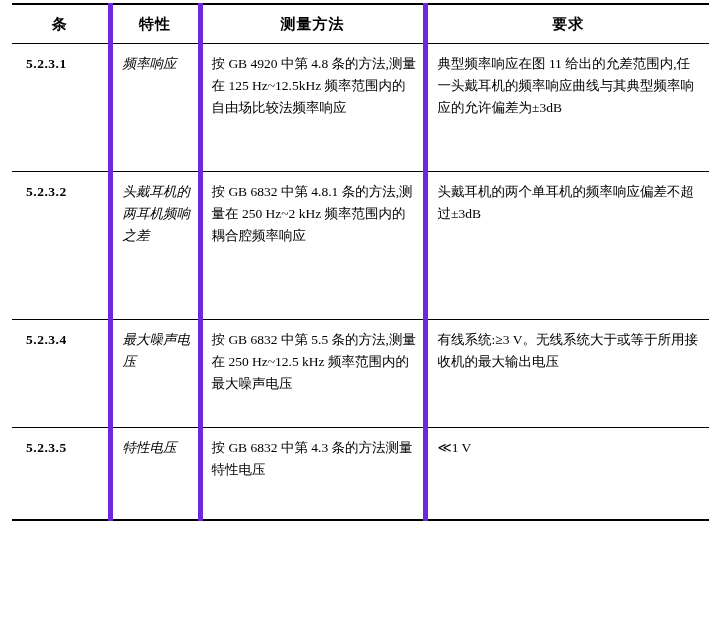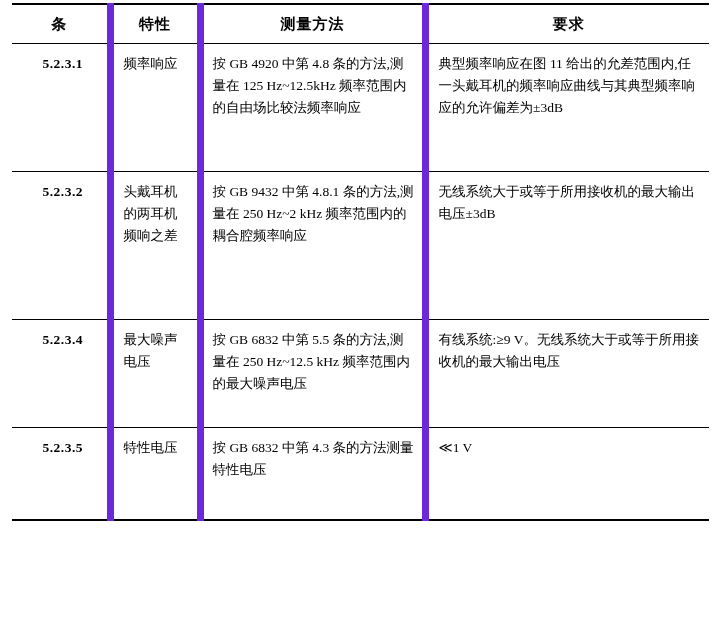--- a/index.html
+++ b/index.html
@@ -56,35 +56,36 @@
     font-size: 13.5px;
     line-height: 1.62;
   }
   table.spec-table tbody tr:last-child td {
     border-bottom: 2px solid #000;
   }
 
   
   table.spec-table th.v,
   table.spec-table td.v {
-    border-left: 7px solid #6d28d9;
+    border-left: 5px solid #6d28d9;
   }
 
   .cell-clause {
     font-weight: bold;
     font-size: 14px;
-    text-align: center;
+    text-align: left;
     padding-left: 14px !important;
     letter-spacing: 0.5px;
     white-space: nowrap;
   }
   .cell-prop {
     font-size: 13.5px;
     line-height: 1.75;
     padding-left: 10px !important;
+    font-style: italic;
   }
   .cell-method {
     font-size: 13.5px;
     line-height: 1.72;
     padding-left: 9px !important;
     padding-right: 6px !important;
   }
   .cell-req {
     font-size: 13.5px;
     line-height: 1.72;
@@ -121,28 +122,28 @@
     <tbody>
       <tr class="r1">
         <td class="cell-clause">5.2.3.1</td>
         <td class="v cell-prop">频率响应</td>
         <td class="v cell-method">按 GB 4920 中第 4.8 条的方法,测量在 125 Hz~12.5kHz 频率范围内的自由场比较法频率响应</td>
         <td class="v cell-req">典型频率响应在图 11 给出的允差范围内,任一头戴耳机的频率响应曲线与其典型频率响应的允许偏差为±3dB</td>
       </tr>
       <tr class="r2">
         <td class="cell-clause">5.2.3.2</td>
         <td class="v cell-prop">头戴耳机的两耳机频响之差</td>
-        <td class="v cell-method">按 GB 9432 中第 4.8.1 条的方法,测量在 250 Hz~2 kHz 频率范围内的耦合腔频率响应</td>
-        <td class="v cell-req">无线系统大于或等于所用接收机的最大输出电压±3dB</td>
+        <td class="v cell-method">按 GB 6832 中第 4.8.1 条的方法,测量在 250 Hz~2 kHz 频率范围内的耦合腔频率响应</td>
+        <td class="v cell-req">头戴耳机的两个单耳机的频率响应偏差不超过±3dB</td>
       </tr>
       <tr class="r4">
         <td class="cell-clause">5.2.3.4</td>
         <td class="v cell-prop">最大噪声电压</td>
         <td class="v cell-method">按 GB 6832 中第 5.5 条的方法,测量在 250 Hz~12.5 kHz 频率范围内的最大噪声电压</td>
-        <td class="v cell-req">有线系统:≥9 V。无线系统大于或等于所用接收机的最大输出电压</td>
+        <td class="v cell-req">有线系统:≥3 V。无线系统大于或等于所用接收机的最大输出电压</td>
       </tr>
       <tr class="r5">
         <td class="cell-clause">5.2.3.5</td>
         <td class="v cell-prop">特性电压</td>
         <td class="v cell-method">按 GB 6832 中第 4.3 条的方法测量特性电压</td>
         <td class="v cell-req">≪1 V</td>
       </tr>
     </tbody>
   </table>
 </div>

